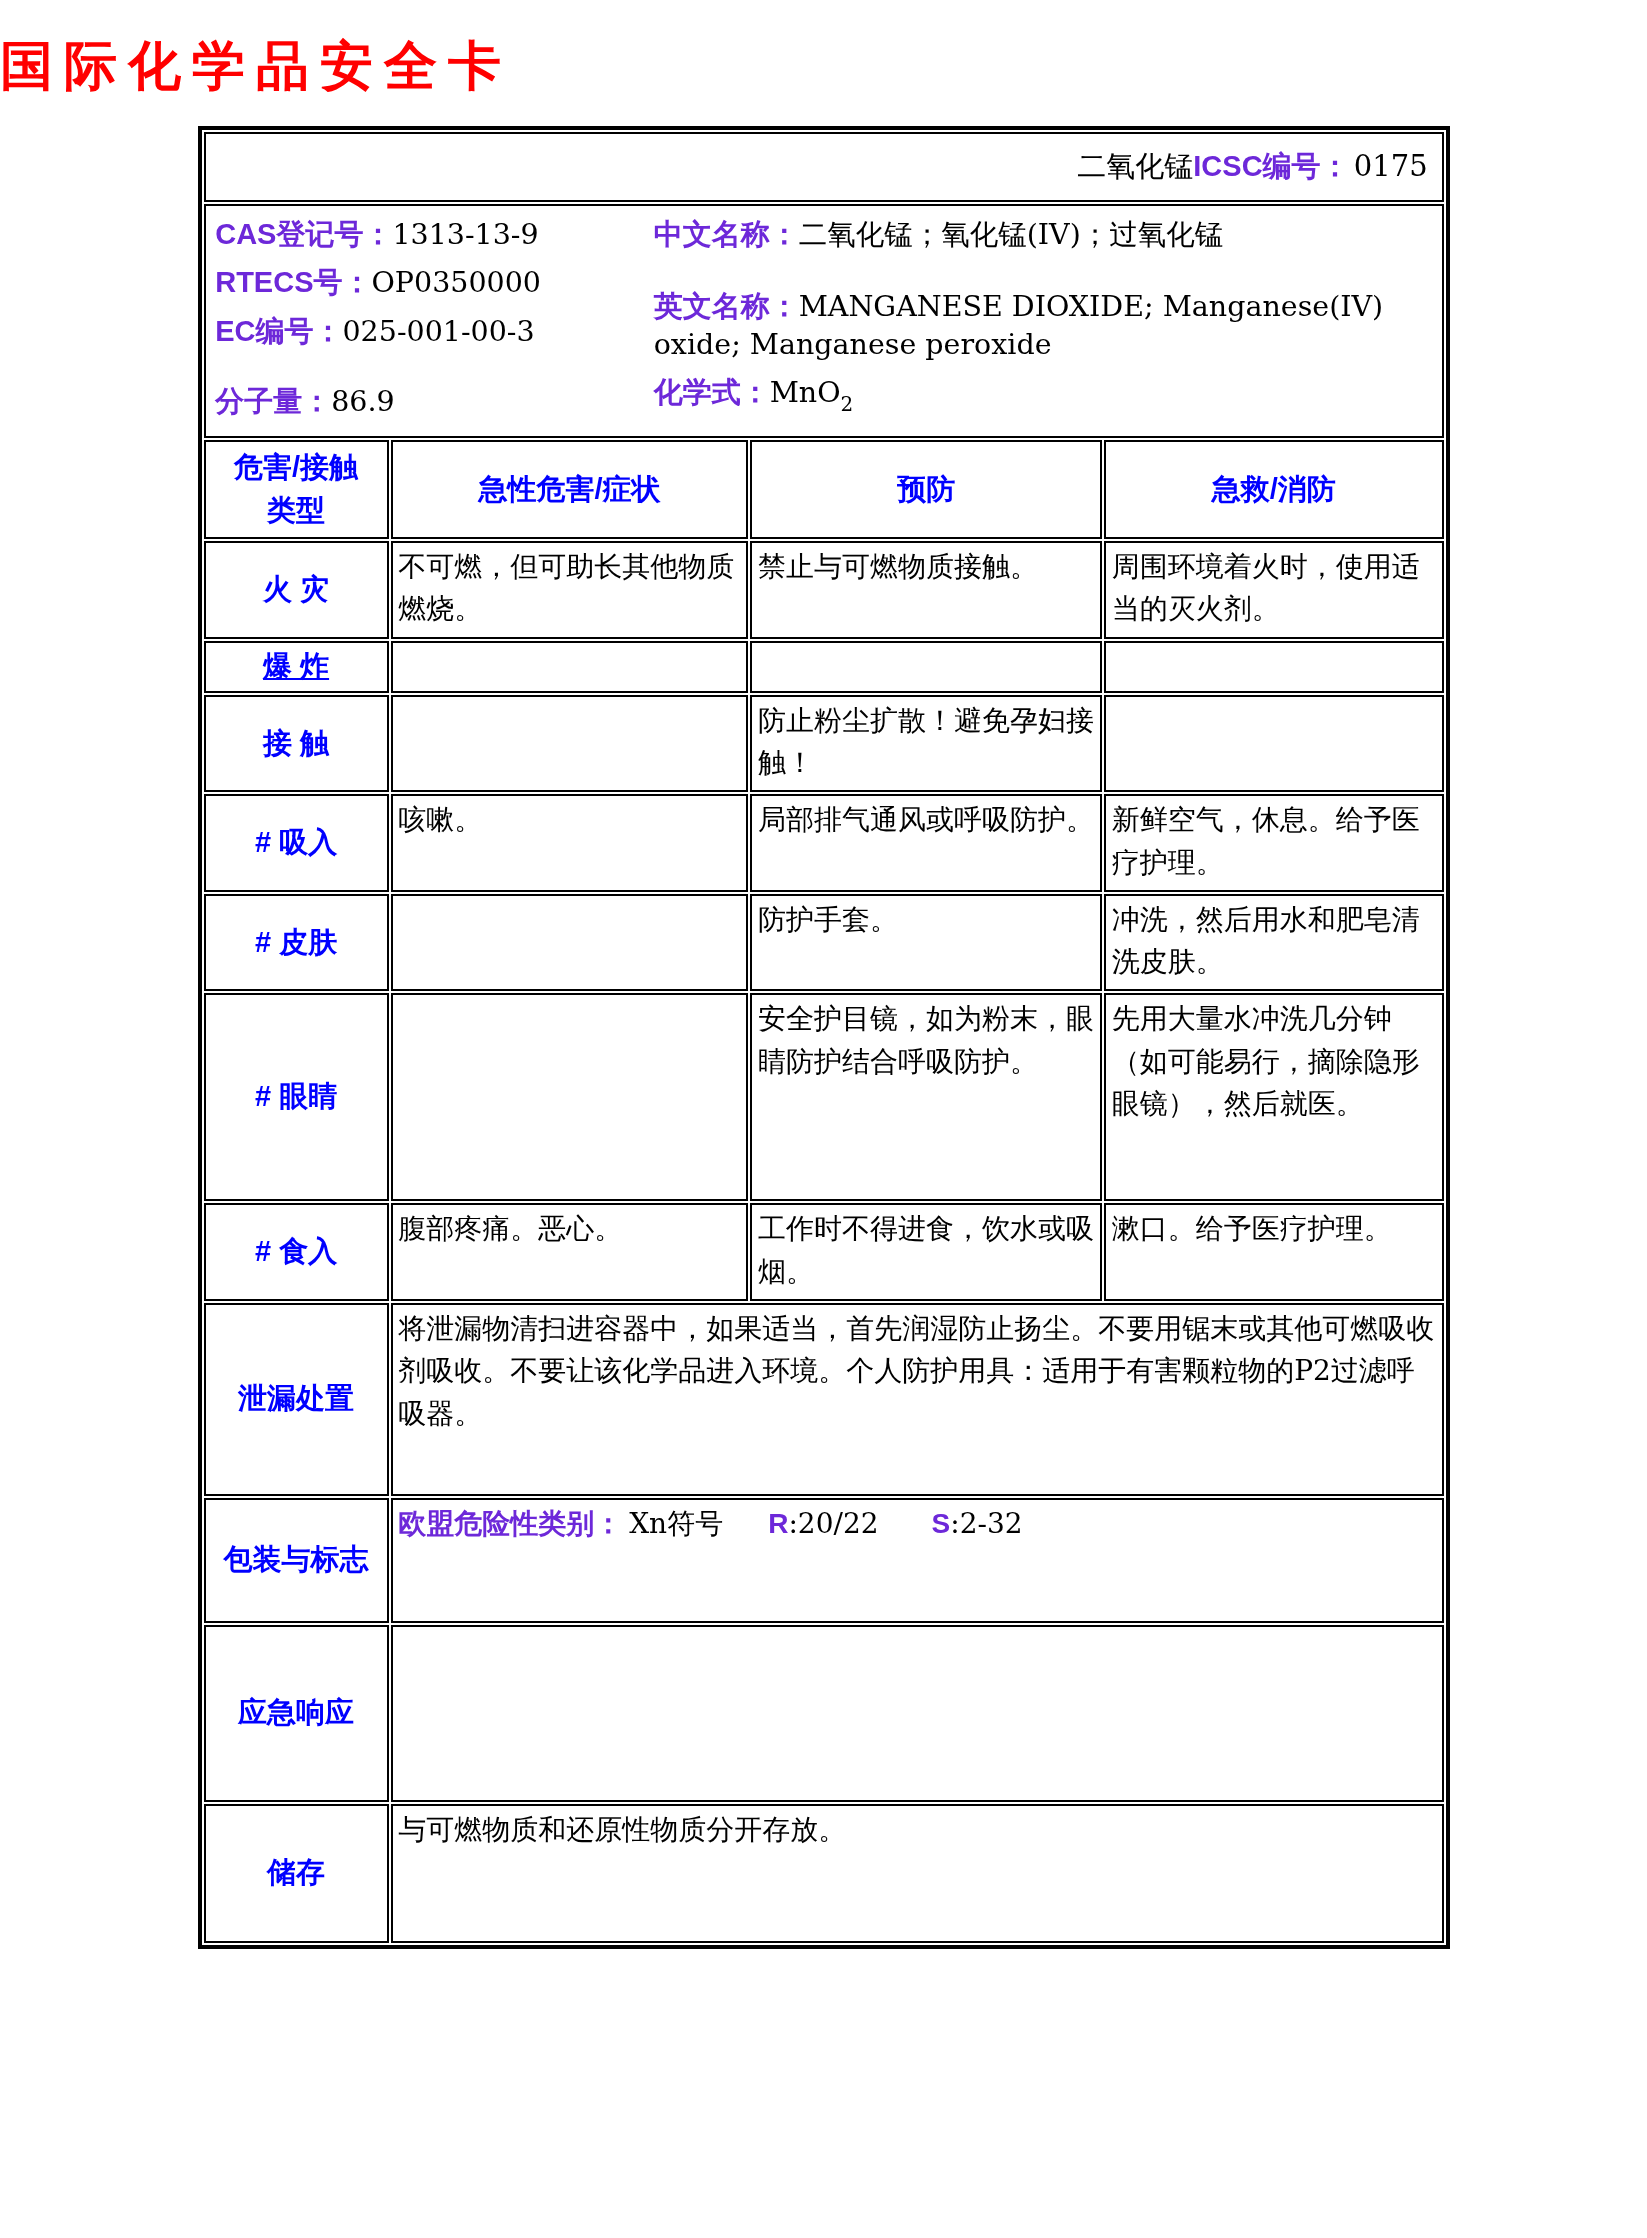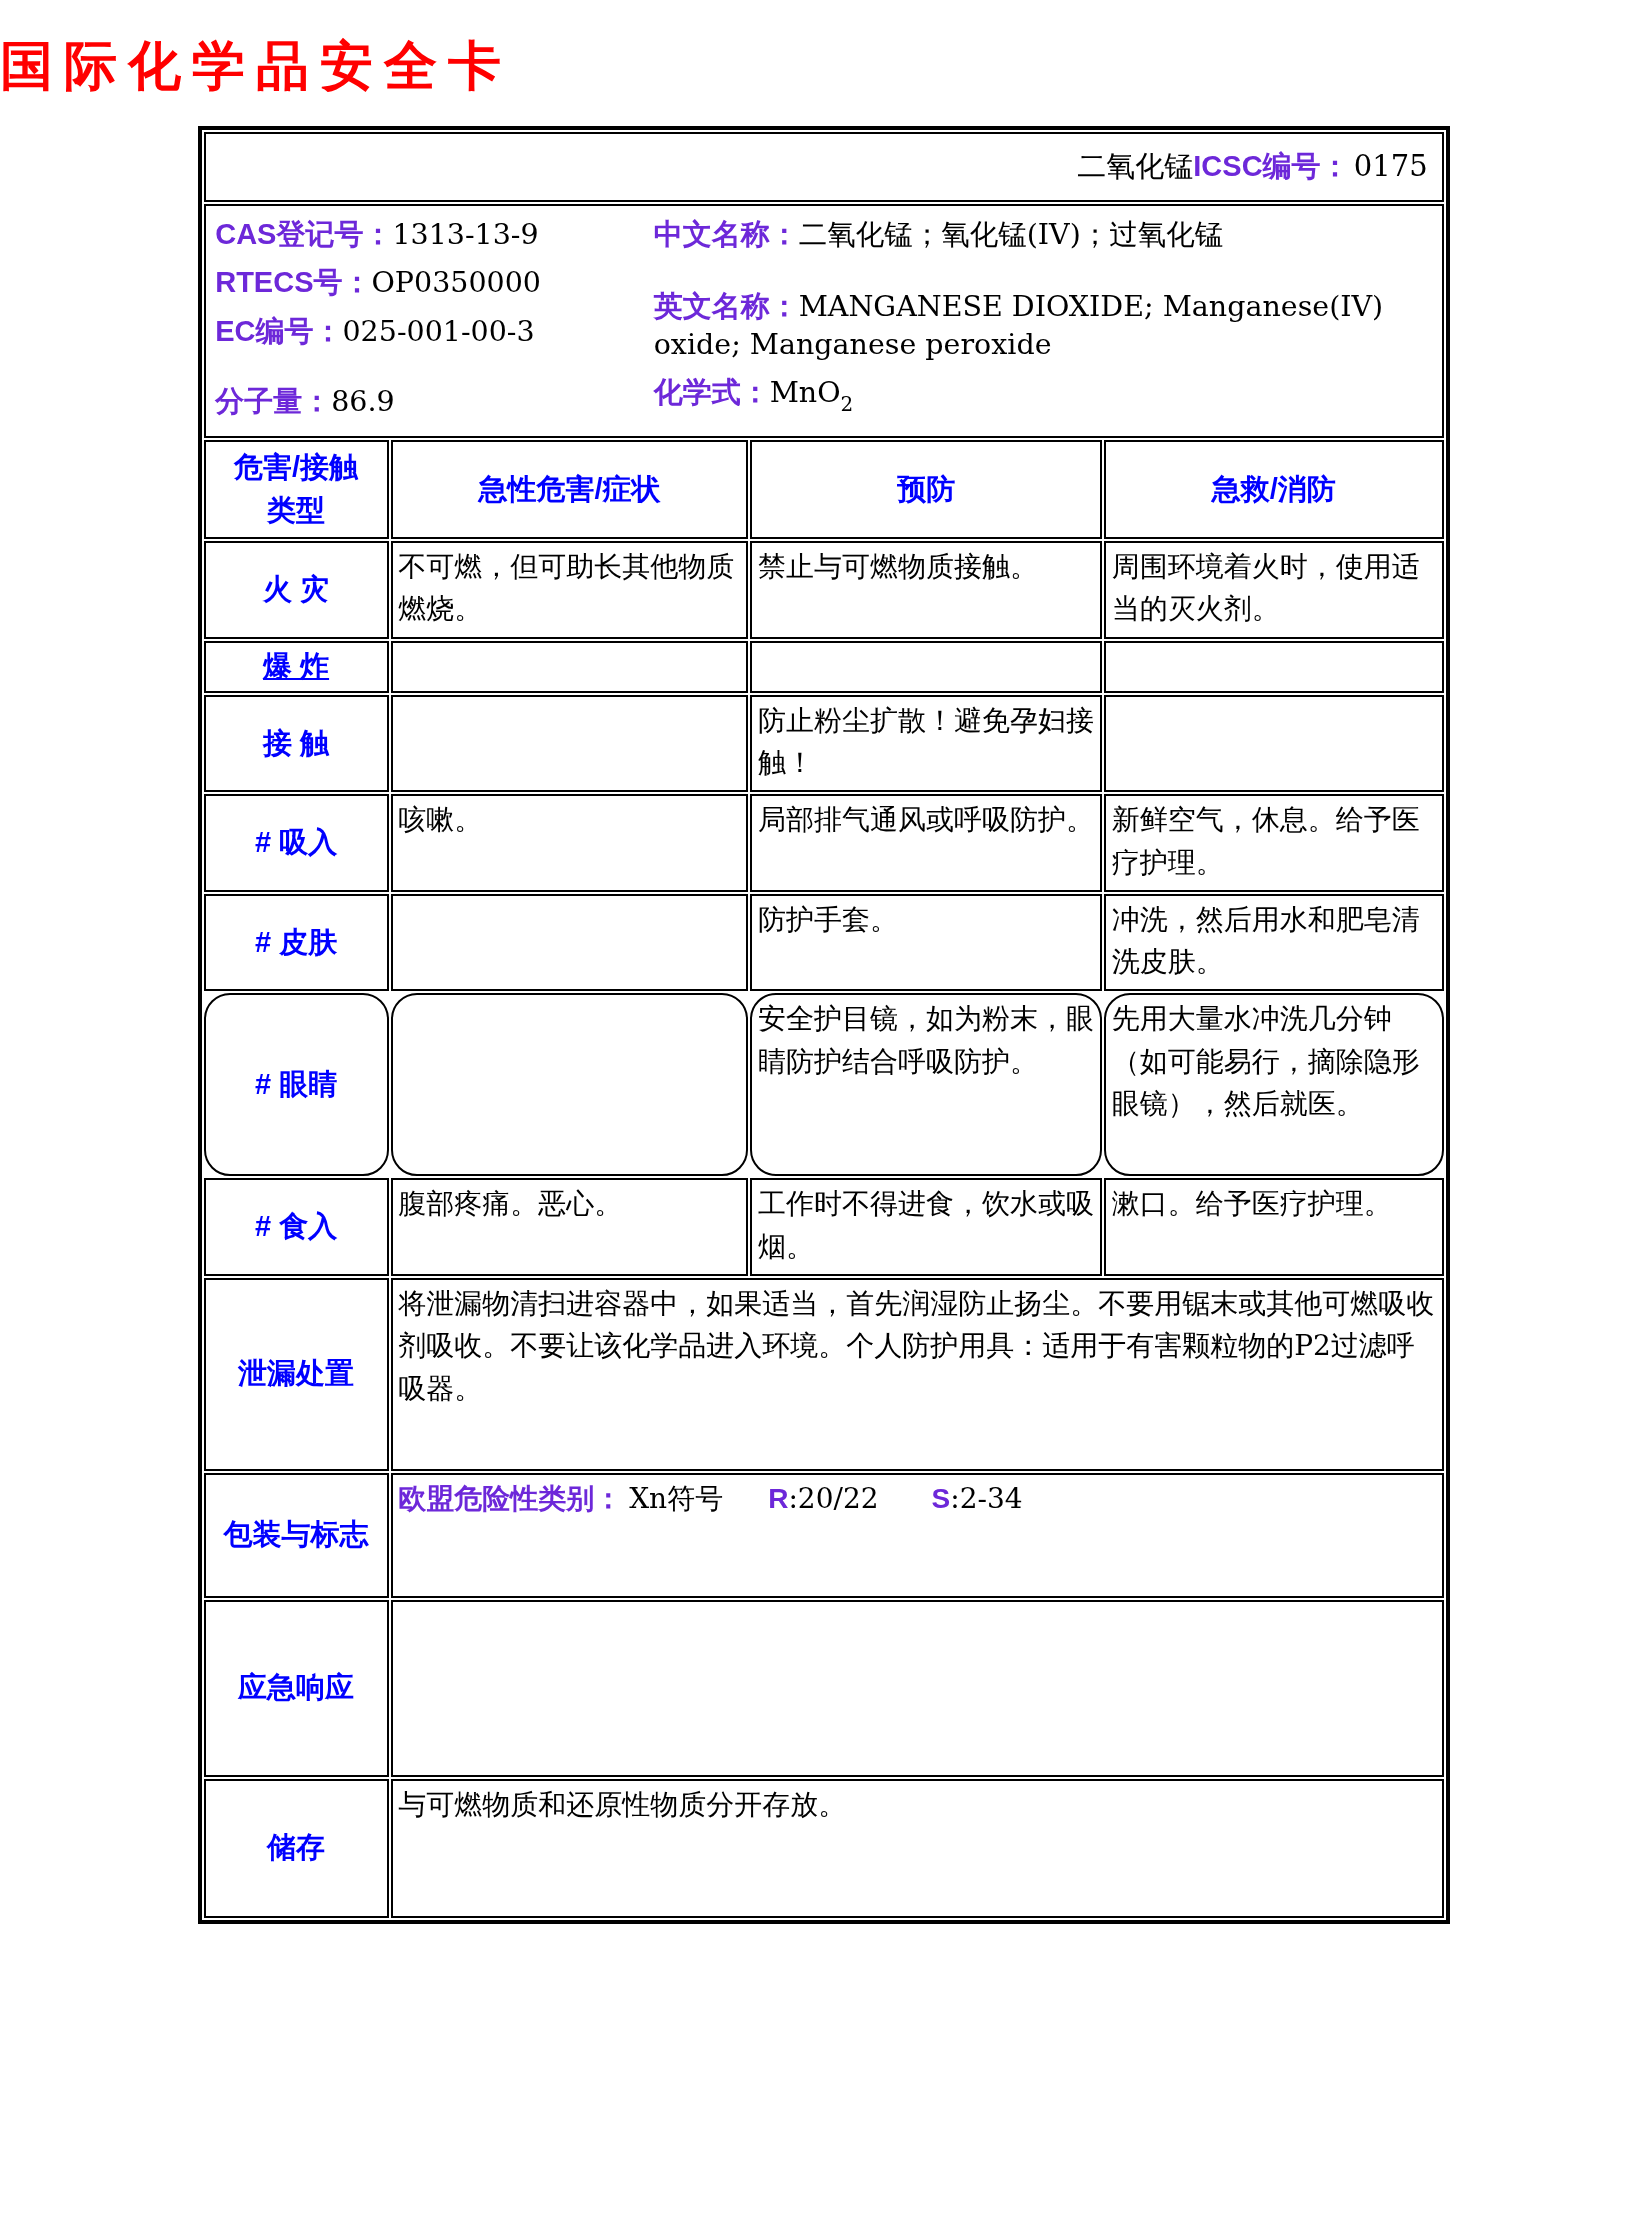--- a/index.html
+++ b/index.html
@@ -38,21 +38,21 @@
   }
   
   tr.r-title  > td { height: 70px; vertical-align: middle; }
   tr.r-info   > td { height: 202px; }
   tr.r-head   > th { height: 94px; vertical-align: middle; }
   tr.r-fire   > td { height: 94px; }
   tr.r-expl   > td { height: 45px; text-decoration: underline;  }
   tr.r-cont   > td { height: 96px; }
   tr.r-inh    > td { height: 96px; }
   tr.r-skin   > td { height: 96px; }
-  tr.r-eye    > td { height: 183px; border-radius: 26px; }
+  tr.r-eye    > td { height: 208px; }
   tr.r-ing    > td { height: 97px; }
   tr.r-spill  > td { height: 193px; }
   tr.r-pack   > td { height: 125px; }
   tr.r-emer   > td { height: 177px; }
   tr.r-stor   > td { height: 139px; margin-top: 8px; }
 
   .blue-label {
     color: #6d28d9;
     font-weight: bold;
     font-family: "Liberation Sans", sans-serif;
@@ -209,21 +209,21 @@
 
   <tr class="r-spill">
     <td class="label-cell">泄漏处置</td>
     <td class="content-cell" colspan="3">将泄漏物清扫进容器中，如果适当，首先润湿防止扬尘。不要用锯末或其他可燃吸收剂吸收。不要让该化学品进入环境。个人防护用具：适用于有害颗粒物的P2过滤呼吸器。</td>
   </tr>
 
   <tr class="r-pack">
     <td class="label-cell">包装与标志</td>
     <td class="content-cell" colspan="3">
       <div class="pack-line">
-        <span class="blue-label">欧盟危险性类别：</span><span class="eu-val">Xn符号</span><span class="r-lbl blue-label">R</span><span>:20/22</span><span class="s-lbl blue-label">S</span><span>:2-34</span>
+        <span class="blue-label">欧盟危险性类别：</span><span class="eu-val">Xn符号</span><span class="r-lbl blue-label">R</span><span>:20/22</span><span class="s-lbl blue-label">S</span><span>:2-32</span>
       </div>
     </td>
   </tr>
 
   <tr class="r-emer">
     <td class="label-cell">应急响应</td>
     <td class="content-cell" colspan="3"></td>
   </tr>
 
   <tr class="r-stor">

